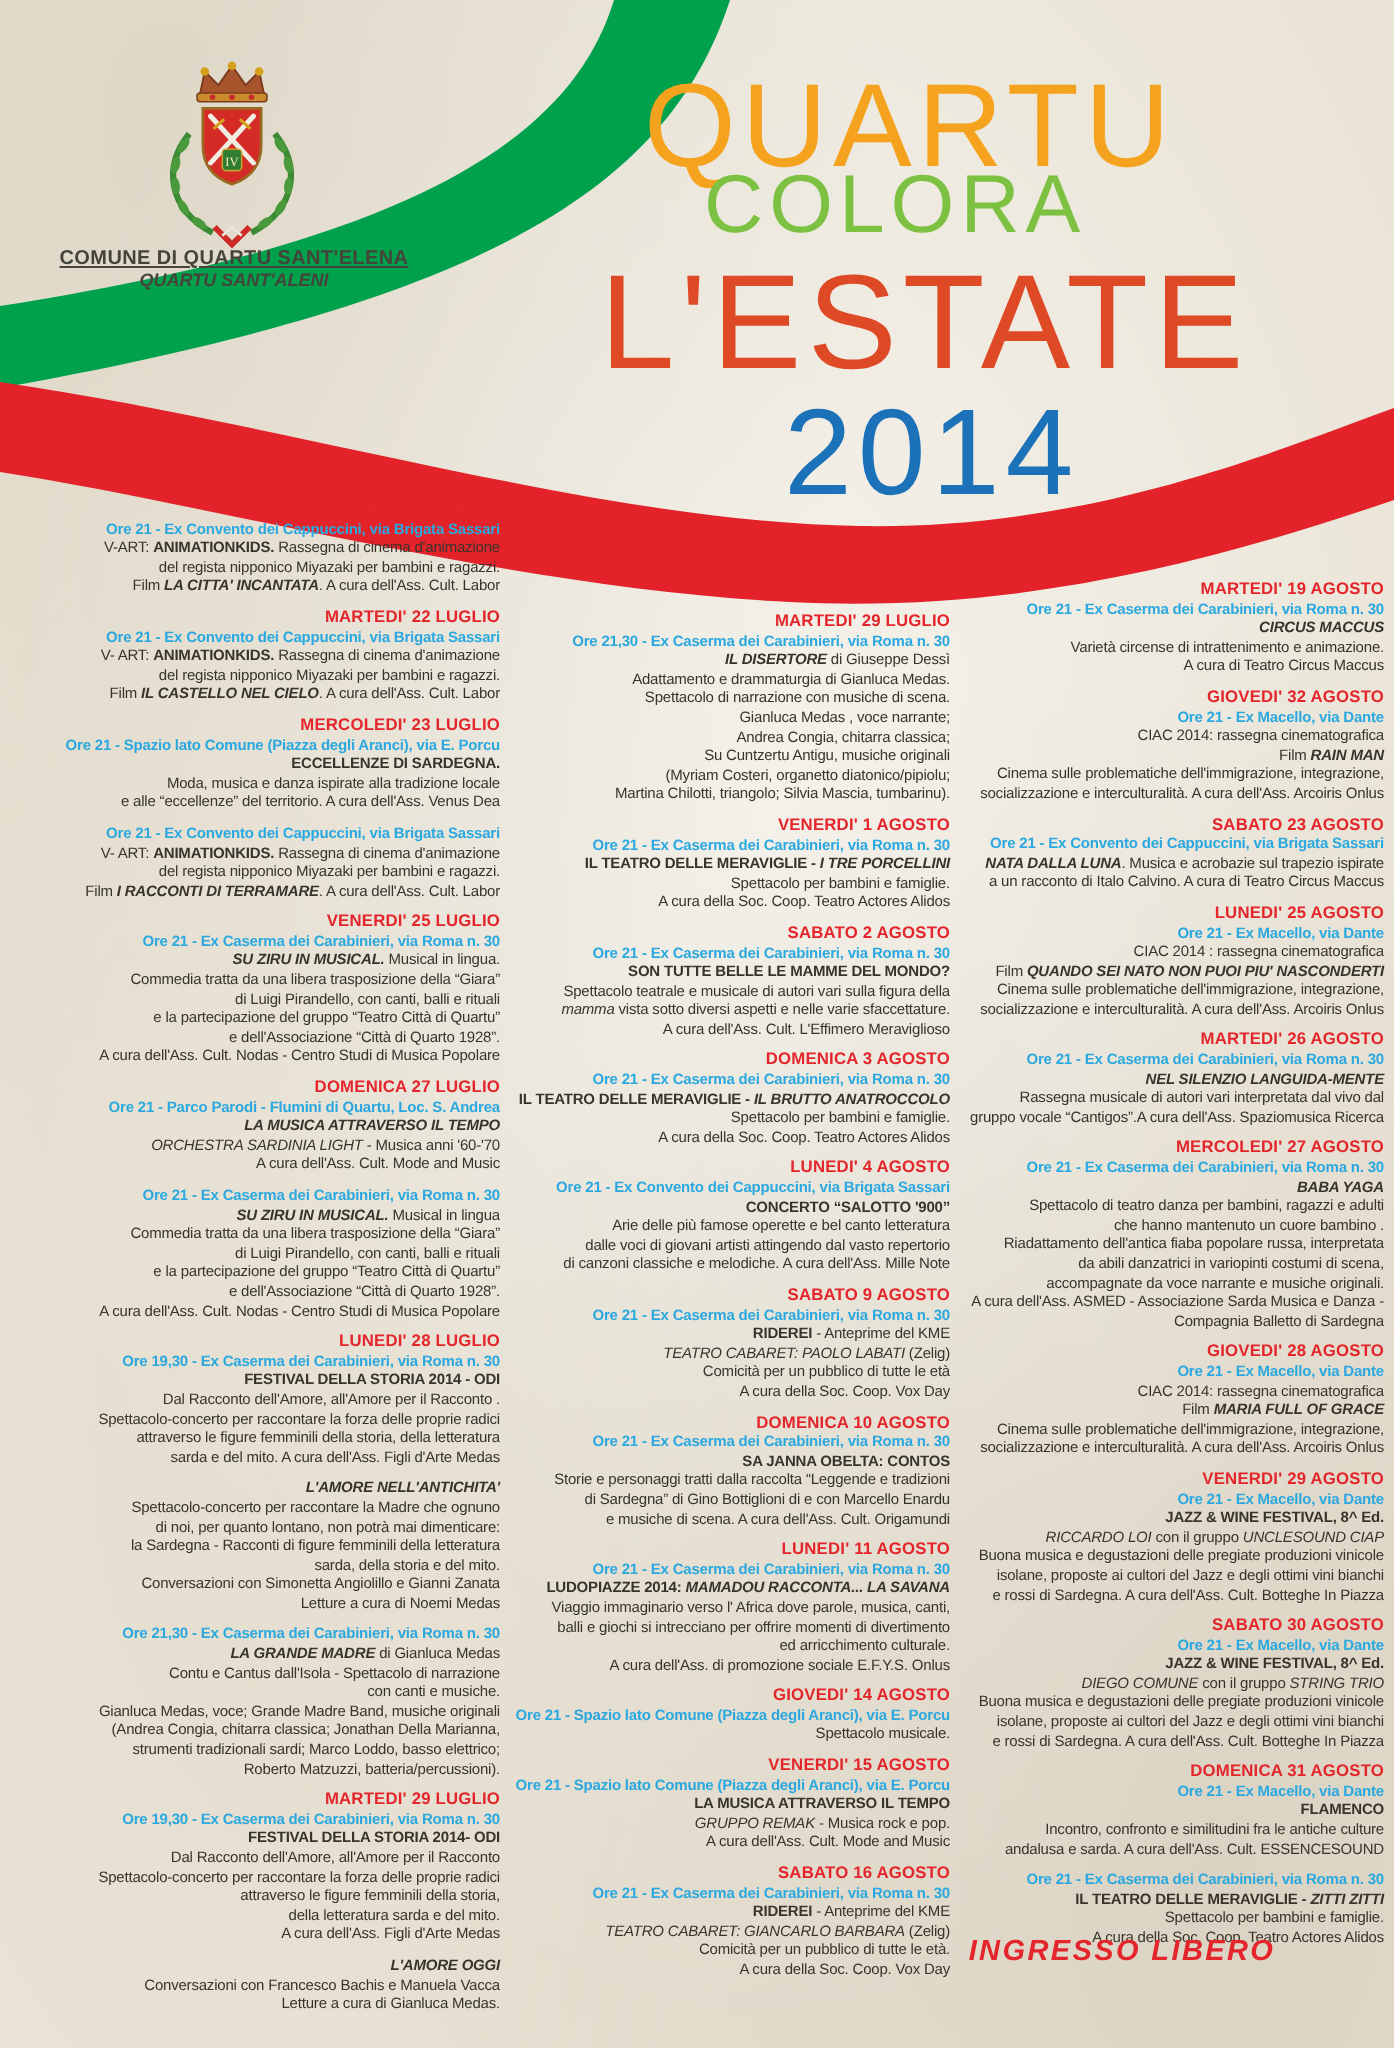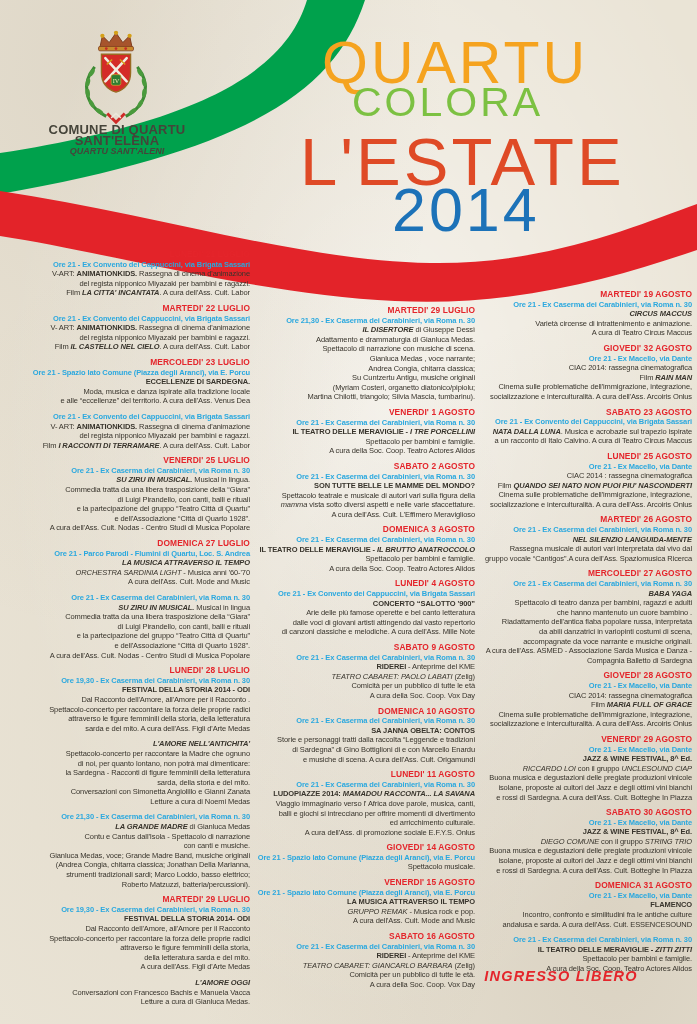--- a/index.html
+++ b/index.html
@@ -9,21 +9,21 @@
     background:
       radial-gradient(ellipse at 12% 6%, rgba(125,105,75,0.10), transparent 42%),
       radial-gradient(ellipse at 88% 92%, rgba(125,105,75,0.14), transparent 48%),
       radial-gradient(ellipse at 30% 70%, rgba(140,120,90,0.07), transparent 50%),
       radial-gradient(ellipse at 55% 40%, rgba(255,255,255,0.55), transparent 70%),
       #EAE4D6;
   }
   svg.bg-shapes{position:absolute;inset:0;width:697px;height:1024px;pointer-events:none;}
   .crest{position:absolute;left:60px;top:28px;width:112px;height:102px;}
   .org{position:absolute;left:12px;top:124px;width:210px;text-align:center;color:#45443a;}
-  .org .l1{font-size:13px;font-weight:bold;letter-spacing:0.2px;line-height:11px;}
+  .org .l1{font-size:10px;font-weight:bold;letter-spacing:0.2px;line-height:11px;text-decoration:underline;}
   .org .l2{font-size:9px;font-weight:bold;font-style:italic;line-height:11px;}
   .title-word{position:absolute;line-height:1;font-weight:400;letter-spacing:3px;white-space:nowrap;}
   .tw1{left:322px;top:34px;font-size:59px;}
   .tw2{left:352px;top:82px;font-size:41px;}
   .tw3{left:300px;top:128px;font-size:67px;}
   .tw4{left:392px;top:180px;font-size:61px;}
   .col{position:absolute;width:222px;}
   .col1{left:28px;top:250px;}
   .col2{left:253px;top:306px;}
   .col3{left:470px;top:290px;}
@@ -94,21 +94,21 @@
   </svg>
 
   <div class="org">
     <div class="l1">COMUNE DI QUARTU SANT'ELENA</div>
     <div class="l2">QUARTU SANT'ALENI</div>
   </div>
 
   <div class="title-word tw1" style="color: rgb(245, 163, 31);">QUARTU</div>
   <div class="title-word tw2" style="color: rgb(124, 193, 66);">COLORA</div>
   <div class="title-word tw3" style="color: rgb(223, 74, 38);">L'ESTATE</div>
-  <div class="title-word tw4" style="color: rgb(28, 114, 184);">2014</div>
+  <div class="title-word tw4" style="color: rgb(28, 114, 184); margin-top: 16px;">2014</div>
 
   <div class="col col1">
       <div class="event">
         <div class="date">LUNEDI' 21 LUGLIO</div>
         <div class="line"><span class="seg-v">Ore 21 - Ex Convento dei Cappuccini, via Brigata Sassari</span></div>
         <div class="line"><span class="seg-r">V-ART: </span><span class="seg-b">ANIMATIONKIDS.</span><span class="seg-r">  Rassegna di cinema d'animazione</span></div>
         <div class="line"><span class="seg-r">del regista nipponico Miyazaki per bambini e ragazzi.</span></div>
         <div class="line"><span class="seg-r">Film </span><span class="seg-bi">LA CITTA' INCANTATA</span><span class="seg-r">.  A cura dell'Ass. Cult. Labor</span></div>
       </div>
       <div class="event">

